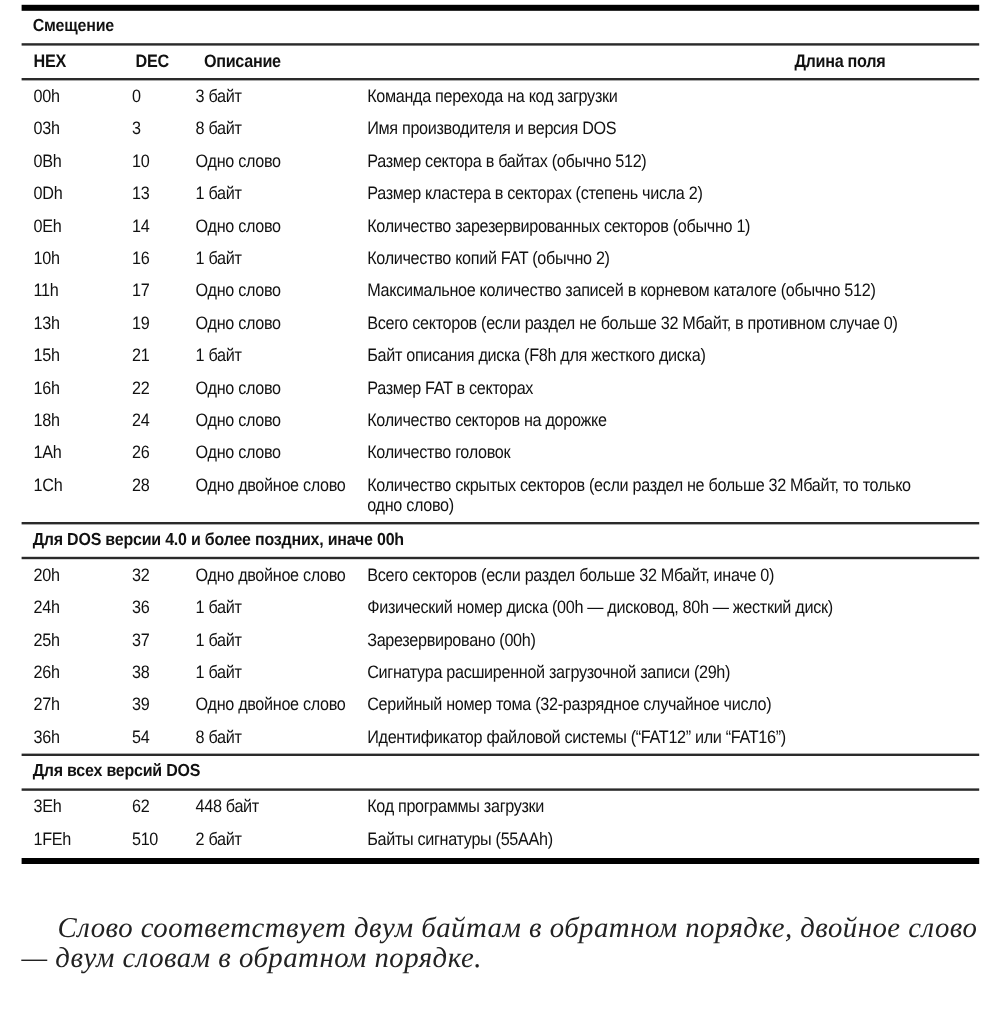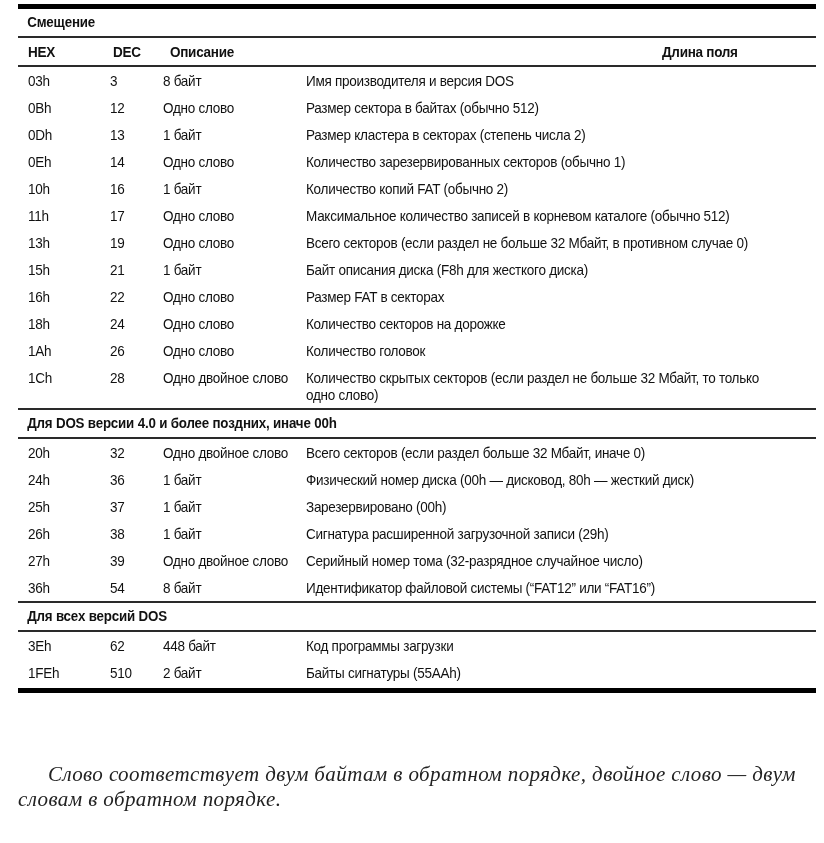--- a/index.html
+++ b/index.html
@@ -72,21 +72,21 @@
       transform: scaleX(0.9);
       transform-origin: left center;
     }
     .caption {
       position: absolute;
       left: 18px;
       top: 762px;
       width: 800px;
       font-family: "Liberation Serif", "DejaVu Serif", serif;
       font-style: italic;
-      font-size: 21px;
+      font-size: 24px;
       line-height: 25px;
       color: #222;
       text-indent: 30px;
       letter-spacing: 0.4px;
     }
   </style>
 </head>
 <body>
 
 <div class="page">
@@ -99,28 +99,34 @@
   <div class="row header">
     <div class="cell c-hex"><span class="txt">HEX</span></div>
     <div class="cell c-dec"><span class="txt">DEC</span></div>
     <div class="cell c-desc"><span class="txt">Описание</span></div>
     <div class="cell c-len"><span class="txt">Длина поля</span></div>
   </div>
   <div class="rule-thin"></div>
 
   <div id="sections">
       <div class="row">
+        <div class="cell c-hex"><span class="txt">00h</span></div>
+        <div class="cell c-dec"><span class="txt">0</span></div>
+        <div class="cell c-len"><span class="txt">3 байт</span></div>
+        <div class="cell c-desc" style="transform: scaleX(0.9); transform-origin: left top; width: 577px;">Команда перехода на код загрузки</div>
+      </div>
+      <div class="row">
         <div class="cell c-hex"><span class="txt">03h</span></div>
         <div class="cell c-dec"><span class="txt">3</span></div>
         <div class="cell c-len"><span class="txt">8 байт</span></div>
         <div class="cell c-desc" style="transform: scaleX(0.9); transform-origin: left top; width: 577px;">Имя производителя и версия DOS</div>
       </div>
       <div class="row">
         <div class="cell c-hex"><span class="txt">0Bh</span></div>
-        <div class="cell c-dec"><span class="txt">12</span></div>
+        <div class="cell c-dec"><span class="txt">10</span></div>
         <div class="cell c-len"><span class="txt">Одно слово</span></div>
         <div class="cell c-desc" style="transform: scaleX(0.9); transform-origin: left top; width: 577px;">Размер сектора в байтах (обычно 512)</div>
       </div>
       <div class="row">
         <div class="cell c-hex"><span class="txt">0Dh</span></div>
         <div class="cell c-dec"><span class="txt">13</span></div>
         <div class="cell c-len"><span class="txt">1 байт</span></div>
         <div class="cell c-desc" style="transform: scaleX(0.9); transform-origin: left top; width: 577px;">Размер кластера в секторах (степень числа 2)</div>
       </div>
       <div class="row">

